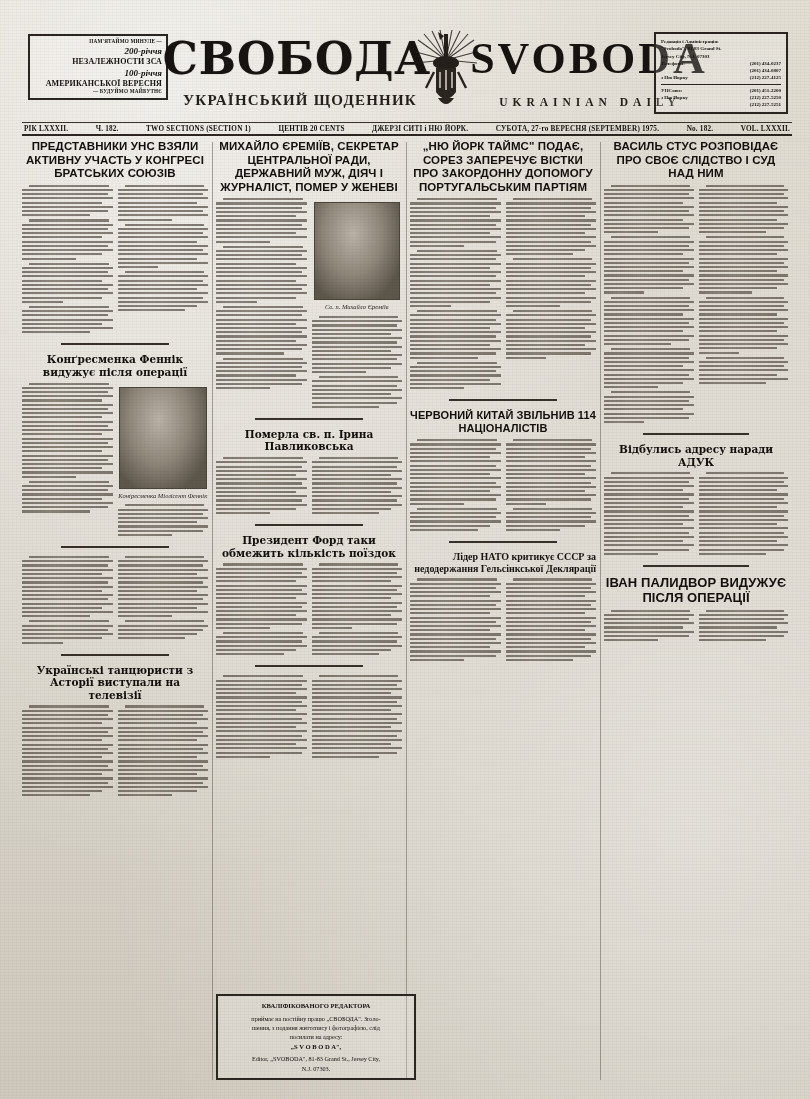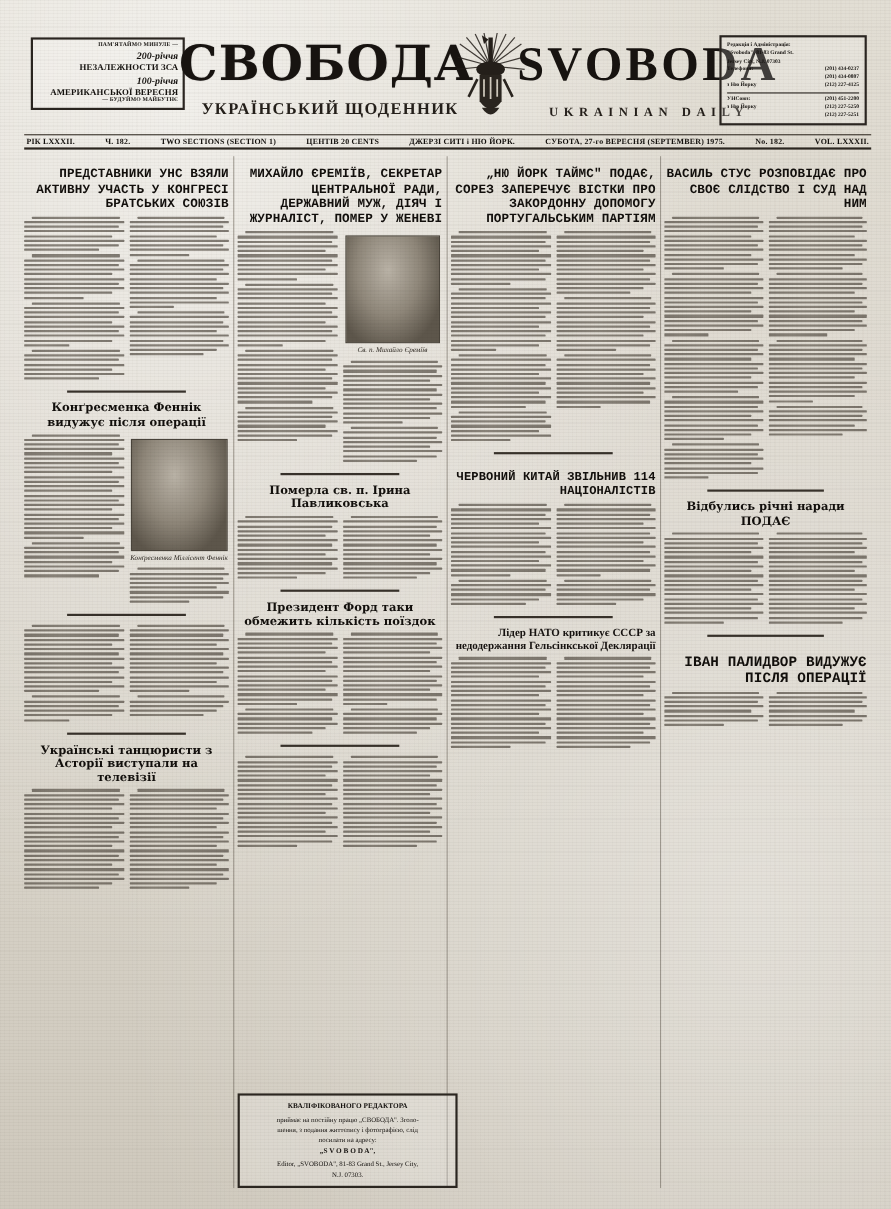--- a/index.html
+++ b/index.html
@@ -75,22 +75,22 @@
   .cols{position:absolute;left:22px;top:140px;width:766px;height:940px;}
   .col{position:absolute;top:0;height:940px;}
   .c1{left:0px;width:186px;}
   .c2{left:194px;width:186px;}
   .c3{left:388px;width:186px;}
   .c4{left:582px;width:184px;}
   .rule{position:absolute;top:2px;bottom:0;width:1px;background:#6a6257;opacity:.55;}
   .r1{left:190px;} .r2{left:384px;} .r3{left:578px;}
 
   h1.hl{
-    font-family:Liberation Mono, monospace;
-    font-weight:bold;text-align:right;margin:12px 0 4px 0;
+    font-family:Liberation Sans, sans-serif;
+    font-weight:bold;text-align:center;margin:0 0 4px 0;
     font-size:11.5px;line-height:1.18;letter-spacing:.1px;color:#120f0c;
   }
   h2.hl2{
     font-family:"DejaVu Serif", serif;
     font-weight:bold;text-align:center;margin:5px 0 4px 0;
     font-size:10.5px;line-height:1.2;color:#120f0c;
   }
   h3.hl3{
     font-family:"Liberation Serif", serif;
     font-weight:bold;text-align:right;margin:4px 0 3px 0;
@@ -1097,21 +1097,21 @@
               <div class="ln s100"></div>
             <div class="ln s88"></div>
               <div class="ln s100"></div>
               <div class="ln s75"></div>
           </div>
         </div>
       </div>
 
       <div class="divider"></div>
 
-      <h2 class="hl2">Відбулись річні наради ПОДАЄ</h2>
+      <h2 class="hl2">Відбулись адресу наради АДУК</h2>
       <div class="body2">
         <div class="tcol">
           <div class="para">
             <div class="ln ind"></div>
               <div class="ln s100"></div>
               <div class="ln s95"></div>
               <div class="ln s100"></div>
             <div class="ln s88"></div>
               <div class="ln s100"></div>
               <div class="ln s95"></div>

